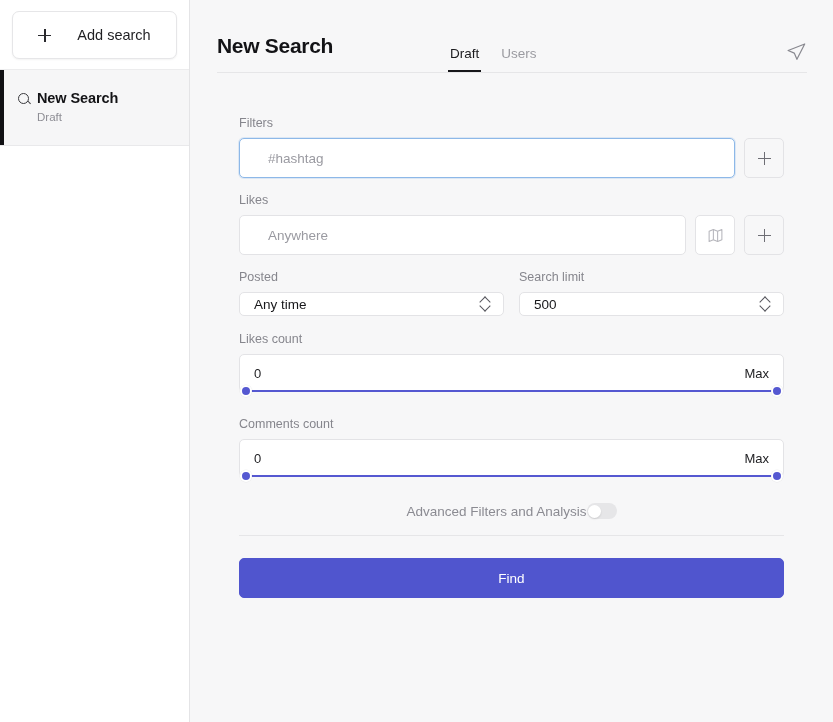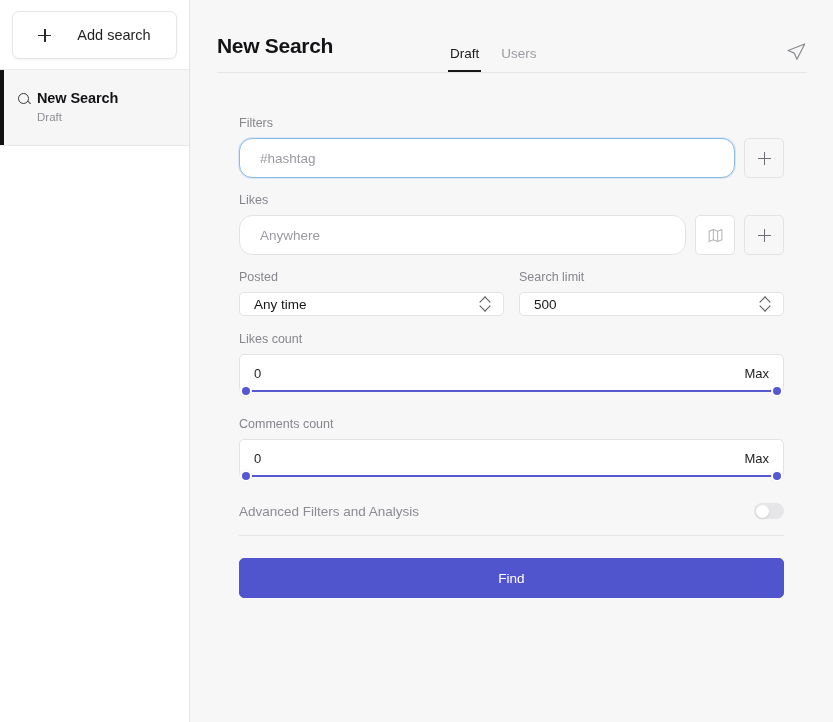--- a/index.html
+++ b/index.html
@@ -193,25 +193,25 @@
   .input-row {
     display: flex;
     align-items: center;
     gap: 9px;
   }
   .text-input {
     flex: 1 1 auto;
     height: 40px;
     background: #ffffff;
     border: 1px solid #e3e3e6;
-    border-radius: 13px;
+    border-radius: 5px;
     font-size: 13.5px;
     font-family: "Liberation Sans", sans-serif;
     color: #1d1d20;
-    padding: 0 20px;
+    padding: 0 28px;
     outline: none;
   }
   .text-input::placeholder { color: #9a9aa1; }
   .text-input.focused {
     border: 1.6px solid #8db8e8;
     box-shadow: 0 0 0 1px rgba(141,184,232,0.25);
   }
   .icon-btn {
     width: 40px; height: 40px;
     flex: 0 0 40px;
@@ -307,21 +307,21 @@
     border: 2.5px solid #ffffff;
     box-shadow: 0 0 0 0.5px rgba(0,0,0,0.06);
     cursor: pointer;
   }
   .slider-knob.left  { left: -8px; }
   .slider-knob.right { right: -8px; }
 
   .adv-row {
     display: flex;
     align-items: center;
-    justify-content: space-between;
+    justify-content: center;
     padding: 4px 0 16px 0;
     border-bottom: 1px solid #e6e6e8;
     margin-top: 22px;
   }
   .adv-label {
     font-size: 13.5px;
     color: #8b8b92;
   }
   .toggle {
     width: 30px; height: 16px;

